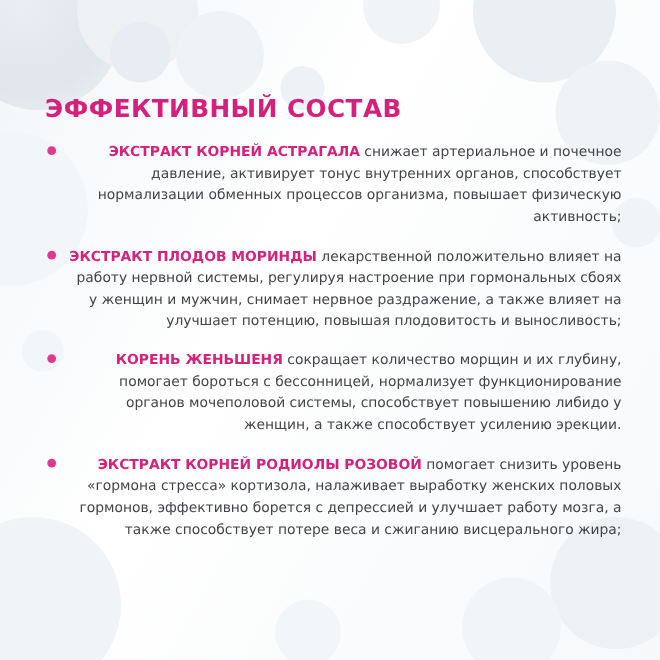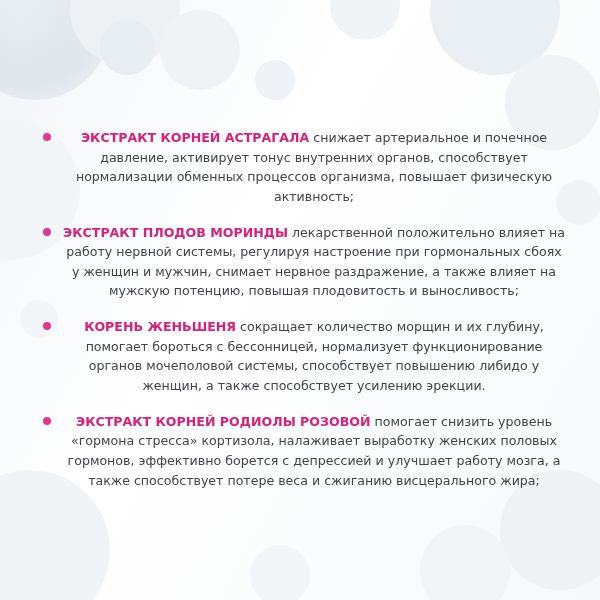--- a/index.html
+++ b/index.html
@@ -67,21 +67,21 @@
     top: 128px;
     width: 524px;
   }
   .item {
     position: relative;
     padding-left: 22px;
     margin-bottom: 16px;
     font-size: 12.6px;
     line-height: 1.56;
     color: #3f3f45;
-    text-align: center;
+    text-align: right;
   }
   .bullet {
     position: absolute;
     left: 2px;
     top: 5px;
     width: 8px;
     height: 8px;
     border-radius: 50%;
     background: #e0388f;
   }
@@ -110,31 +110,32 @@
   <div class="bokeh b9"></div>
   <div class="bokeh b10"></div>
   <div class="bokeh b11"></div>
   <div class="bokeh b12"></div>
   <div class="bokeh b13"></div>
   <div class="bokeh b14"></div>
   <div class="bokeh b15"></div>
 
   <div id="content">
 
+    <div class="title">ЭФФЕКТИВНЫЙ СОСТАВ</div>
 
     <div class="list">
 
       <div class="item">
         <span class="bullet"></span>
         <span class="lead">ЭКСТРАКТ КОРНЕЙ АСТРАГАЛА</span><span class="rest"> снижает артериальное и почечное давление, активирует тонус внутренних органов, способствует нормализации обменных процессов организма, повышает физическую активность;</span>
       </div>
 
       <div class="item">
         <span class="bullet"></span>
-        <span class="lead">ЭКСТРАКТ ПЛОДОВ МОРИНДЫ</span><span class="rest"> лекарственной положительно влияет на работу нервной системы, регулируя настроение при гормональных сбоях у женщин и мужчин, снимает нервное раздражение, а также влияет на мужскую потенцию, повышая плодовитость и выносливость;</span>
+        <span class="lead">ЭКСТРАКТ ПЛОДОВ МОРИНДЫ</span><span class="rest"> лекарственной положительно влияет на работу нервной системы, регулируя настроение при гормональных сбоях у женщин и мужчин, снимает нервное раздражение, а также влияет на улучшает потенцию, повышая плодовитость и выносливость;</span>
       </div>
 
       <div class="item">
         <span class="bullet"></span>
         <span class="lead">КОРЕНЬ ЖЕНЬШЕНЯ</span><span class="rest"> сокращает количество морщин и их глубину, помогает бороться с бессонницей, нормализует функционирование органов мочеполовой системы, способствует повышению либидо у женщин, а также способствует усилению эрекции.</span>
       </div>
 
       <div class="item">
         <span class="bullet"></span>
         <span class="lead">ЭКСТРАКТ КОРНЕЙ РОДИОЛЫ РОЗОВОЙ</span><span class="rest"> помогает снизить уровень «гормона стресса» кортизола, налаживает выработку женских половых гормонов, эффективно борется с депрессией и улучшает работу мозга, а также способствует потере веса и сжиганию висцерального жира;</span>

